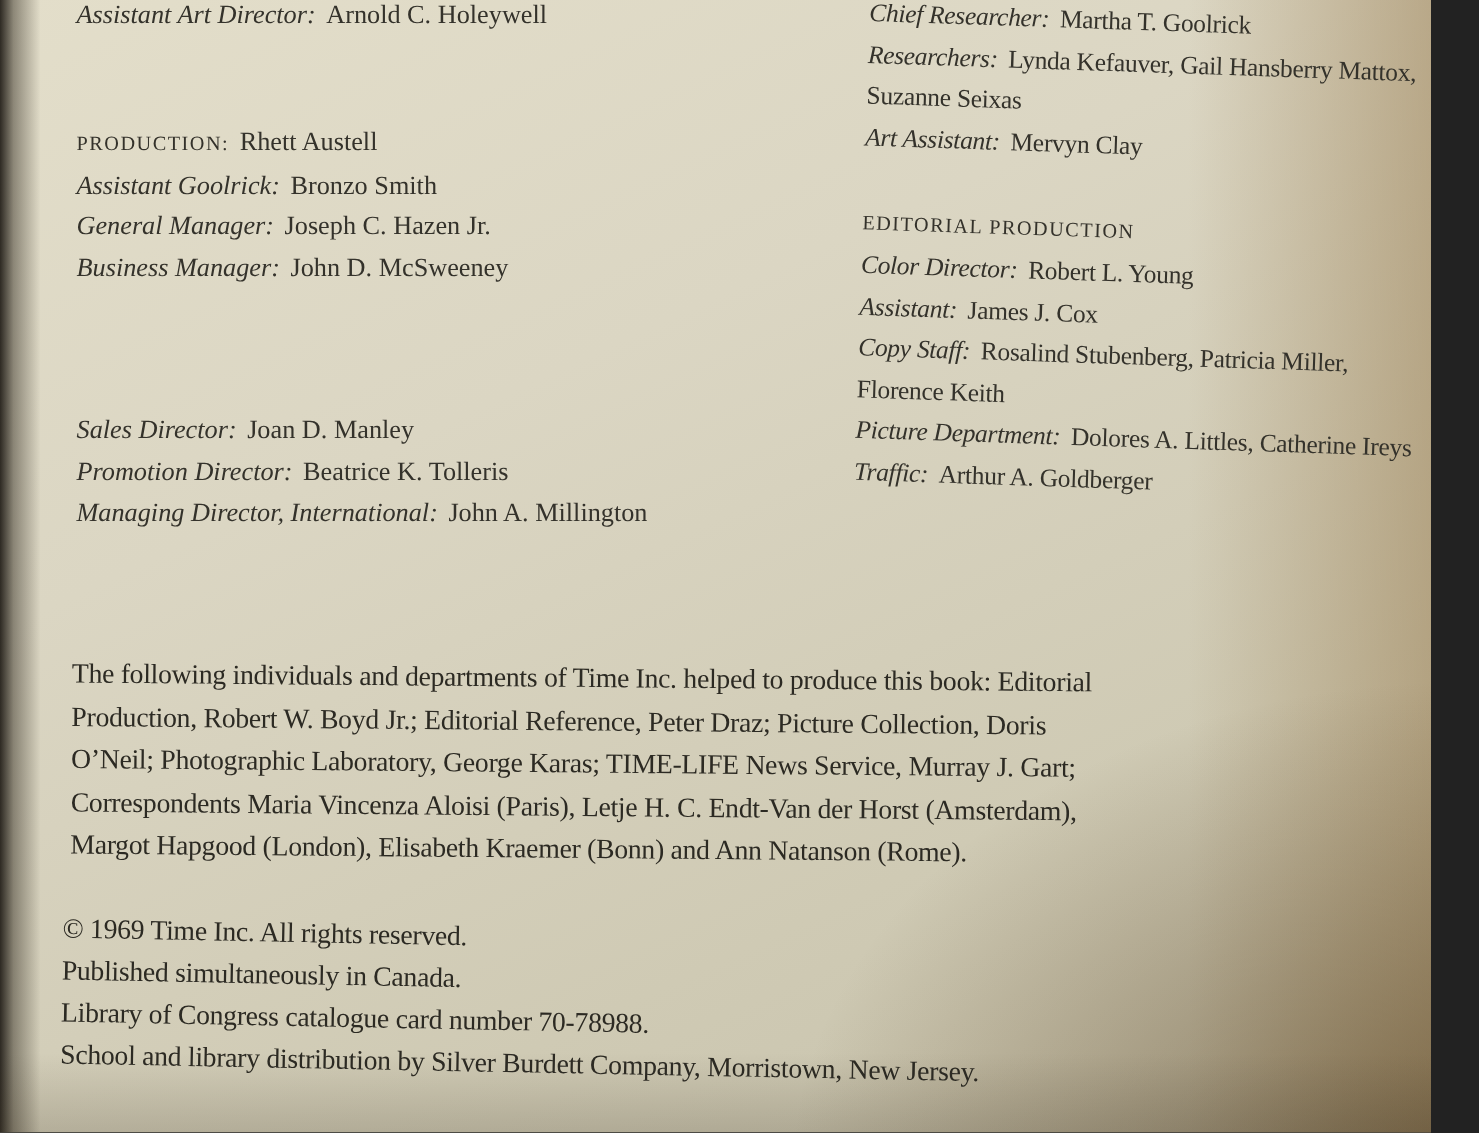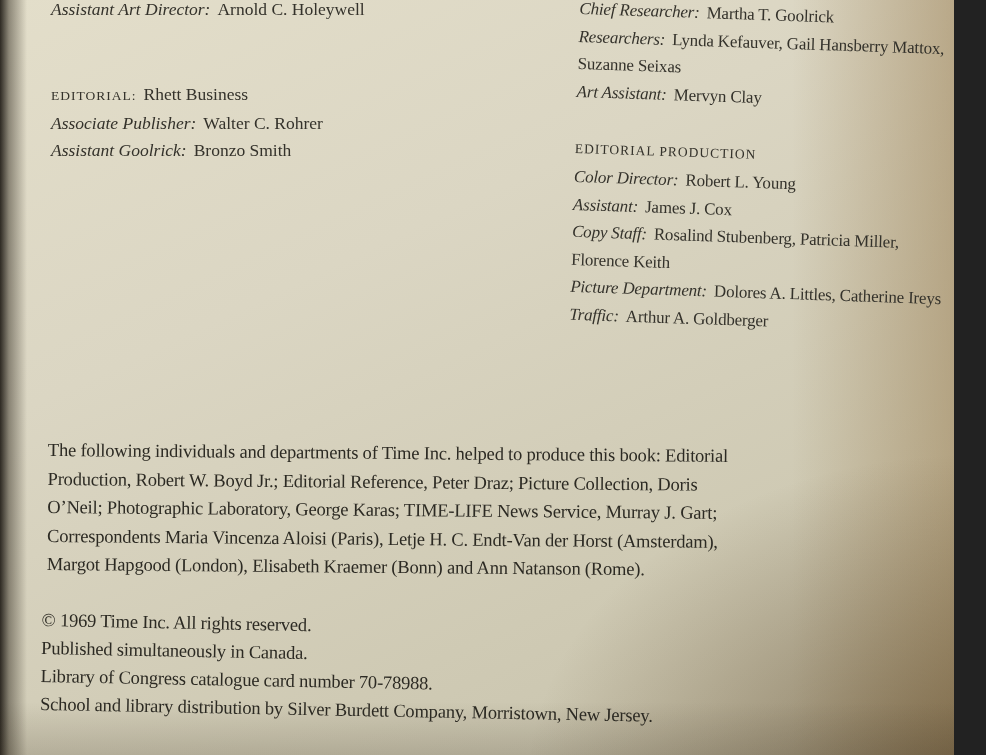--- a/index.html
+++ b/index.html
@@ -49,30 +49,44 @@
 <div class="page">
 
   <div class="block-a">
     <div class="row">
       <span class="lbl">Assistant Art Director:</span><span class="val">Arnold C. Holeywell</span>
     </div>
   </div>
 
   <div class="block-b">
     <div class="row">
-      <span class="lbl sc">EDITORIAL:</span><span class="val">Rhett Business</span>
-    </div>
-    <div class="row">
-      <span class="lbl">Associate Publisher:</span><span class="val">Walter C. Rohrer</span>
+      <span class="lbl sc">PRODUCTION:</span><span class="val">Rhett Austell</span>
     </div>
     <div class="row">
       <span class="lbl">Assistant Goolrick:</span><span class="val">Bronzo Smith</span>
     </div>
+    <div class="row">
+      <span class="lbl">General Manager:</span><span class="val">Joseph C. Hazen Jr.</span>
+    </div>
+    <div class="row">
+      <span class="lbl">Business Manager:</span><span class="val">John D. McSweeney</span>
+    </div>
   </div>
 
+  <div class="block-c">
+    <div class="row">
+      <span class="lbl">Sales Director:</span><span class="val">Joan D. Manley</span>
+    </div>
+    <div class="row">
+      <span class="lbl">Promotion Director:</span><span class="val">Beatrice K. Tolleris</span>
+    </div>
+    <div class="row">
+      <span class="lbl">Managing Director, International:</span><span class="val">John A. Millington</span>
+    </div>
+  </div>
 
   <div class="col-right">
     <div>
       <div class="row">
         <span class="lbl">Chief Researcher:</span><span class="val">Martha T. Goolrick</span>
       </div>
       <div class="row">
         <span class="lbl">Researchers:</span><span class="val">Lynda Kefauver, Gail Hansberry Mattox,</span>
       </div>
       <div class="row">

